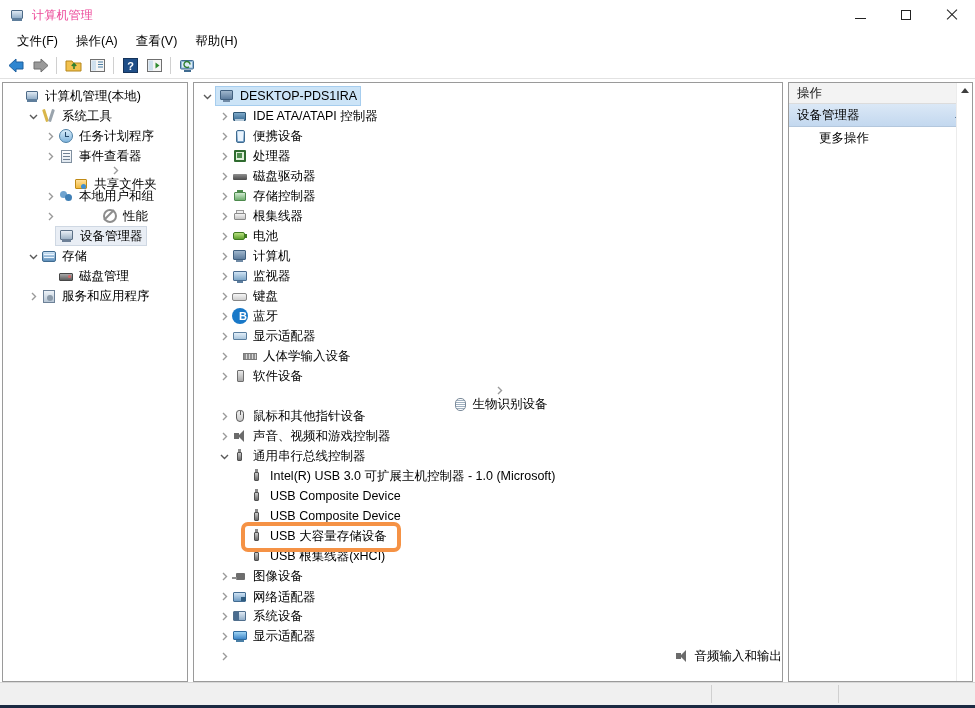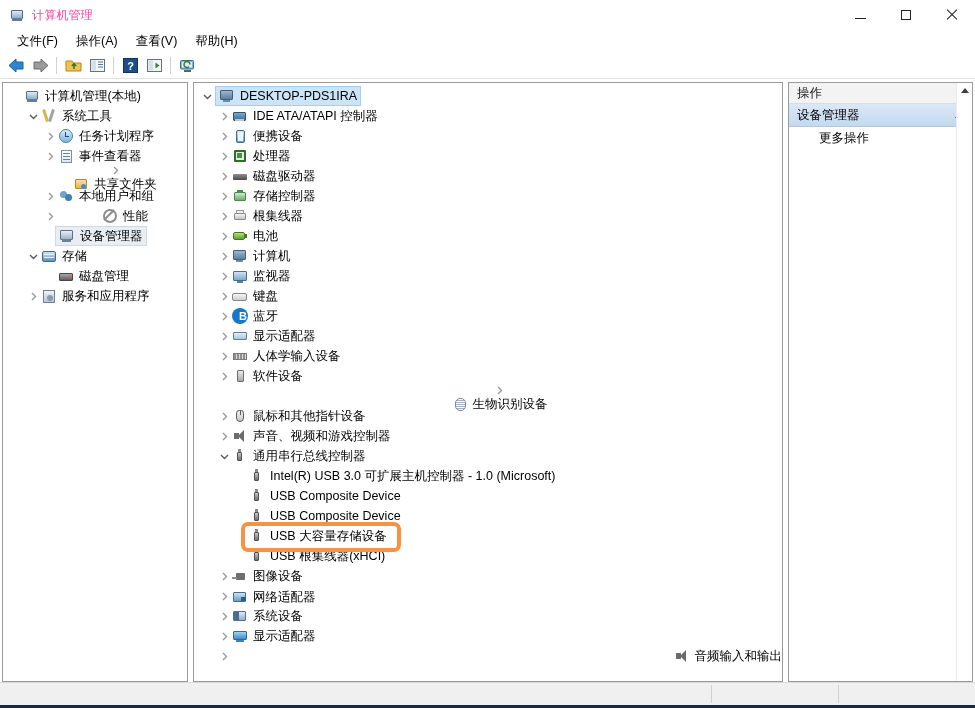--- a/index.html
+++ b/index.html
@@ -643,21 +643,21 @@
                 <path d="M3 1 L6.5 4.5 L3 8" stroke="#9a9a9a" stroke-width="1.4" fill="none"></path>
               </svg>
             </span>
             <span class="lbl-wrap">
               <span class="ico">
                 <span class="i-box ic-mem"></span>
               </span>
               <span class="lbl">显示适配器</span>
             </span>
           </div>
-          <div class="row" style="padding-left: 23px;">
+          <div class="row" style="padding-left: 23px; gap: 10px;">
             <span class="twisty">
               <svg width="9" height="9" viewBox="0 0 9 9">
                 <path d="M3 1 L6.5 4.5 L3 8" stroke="#9a9a9a" stroke-width="1.4" fill="none"></path>
               </svg>
             </span>
             <span class="lbl-wrap">
               <span class="ico">
                 <span class="i-box ic-hid"></span>
               </span>
               <span class="lbl">人体学输入设备</span>

